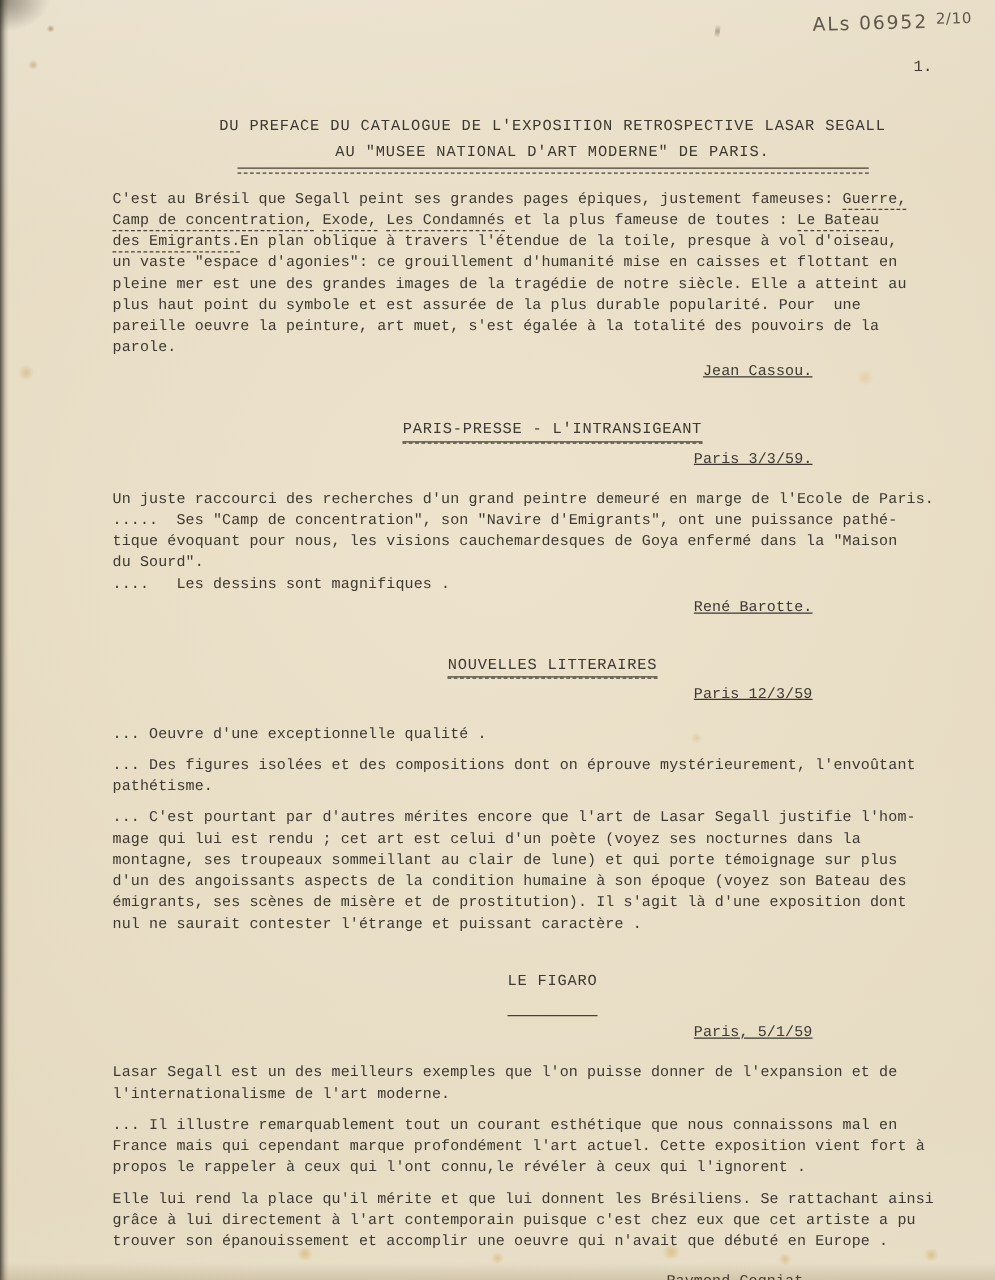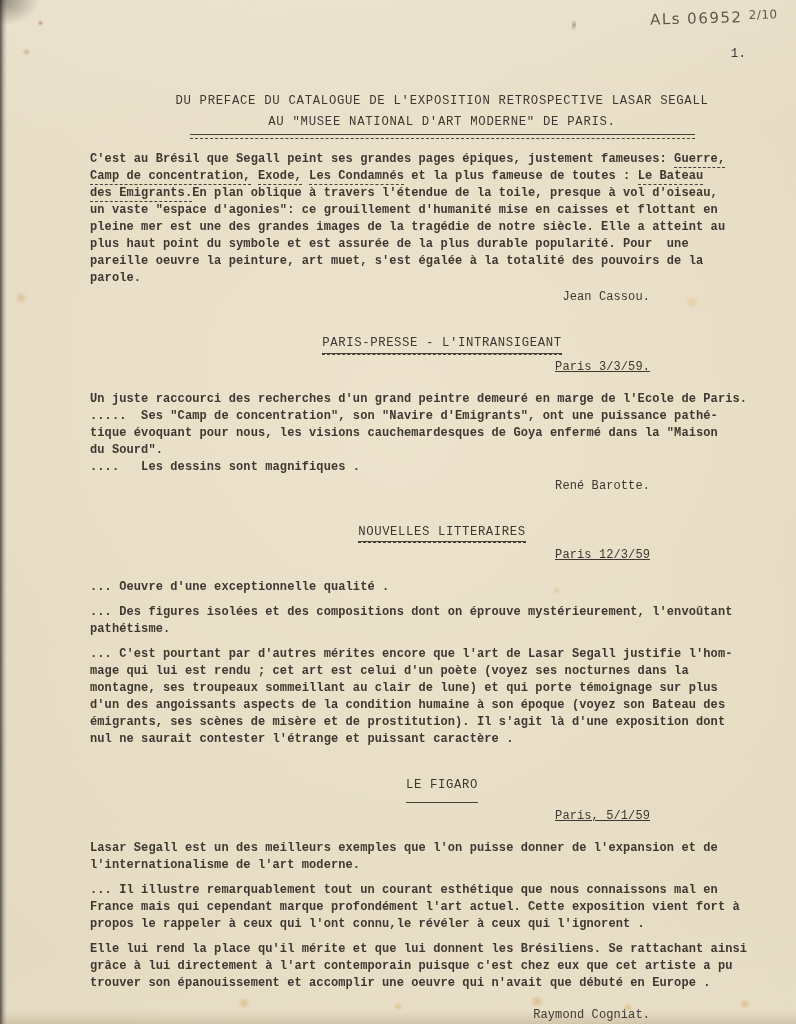--- a/index.html
+++ b/index.html
@@ -69,38 +69,38 @@
     letter-spacing: 0.7px;
     line-height: 21px;
     font-size: 12.3px;
   }
   .title-underline {
     width: 505px; height: 3px; margin: 1px auto 0;
     border-top: 1.3px solid #474238;
     border-bottom: 1.3px dashed #474238;
   }
 
-  .body-text { margin: 0; white-space: pre-wrap; font-weight: bold; }
+  .body-text { margin: 0; white-space: pre-wrap; }
   .preface-p { margin-top: 12px; }
   .uw { border-bottom: 1.3px dashed #474238; padding-bottom: 0.5px; }
 
-  .signature { text-align: right; padding-right: 100px; margin-top: 2px; white-space: pre; }
+  .signature { text-align: right; padding-right: 100px; margin-top: 2px; white-space: pre; text-decoration: underline; }
   .signature.gap { margin-top: 15px; }
   .dateline { text-align: right; padding-right: 100px; margin-top: 5px; margin-bottom: 15px; white-space: pre; text-decoration: underline; }
 
   .heading-wrap { margin: 29px -70px 0 -26px; text-align: center; }
   .heading {
     display: inline-block; letter-spacing: 0.6px; font-size: 12.3px;
   }
   .heading.ul-double { border-bottom: 1.3px solid #474238; position: relative; padding-bottom: 1px; }
   .heading.ul-double::after {
     content: ""; display: block; margin-top: 1.5px; margin-bottom: -3px;
     border-bottom: 1.3px dashed #474238;
   }
-  .heading.ul-solid { border-bottom: 1.4px solid #474238; padding-bottom: 8px; }
+  .heading.ul-solid { border-bottom: 1.4px solid #474238; padding-bottom: 18px; }
 
   .section-paragraphs p { margin: 0 0 8px 0; }
   .section-paragraphs p:last-child { margin-bottom: 0; }
 </style>
 </head>
 <body>
 
 <div class="sheet">
   <div class="edge-left"></div>
   <div class="edge-corner"></div>

